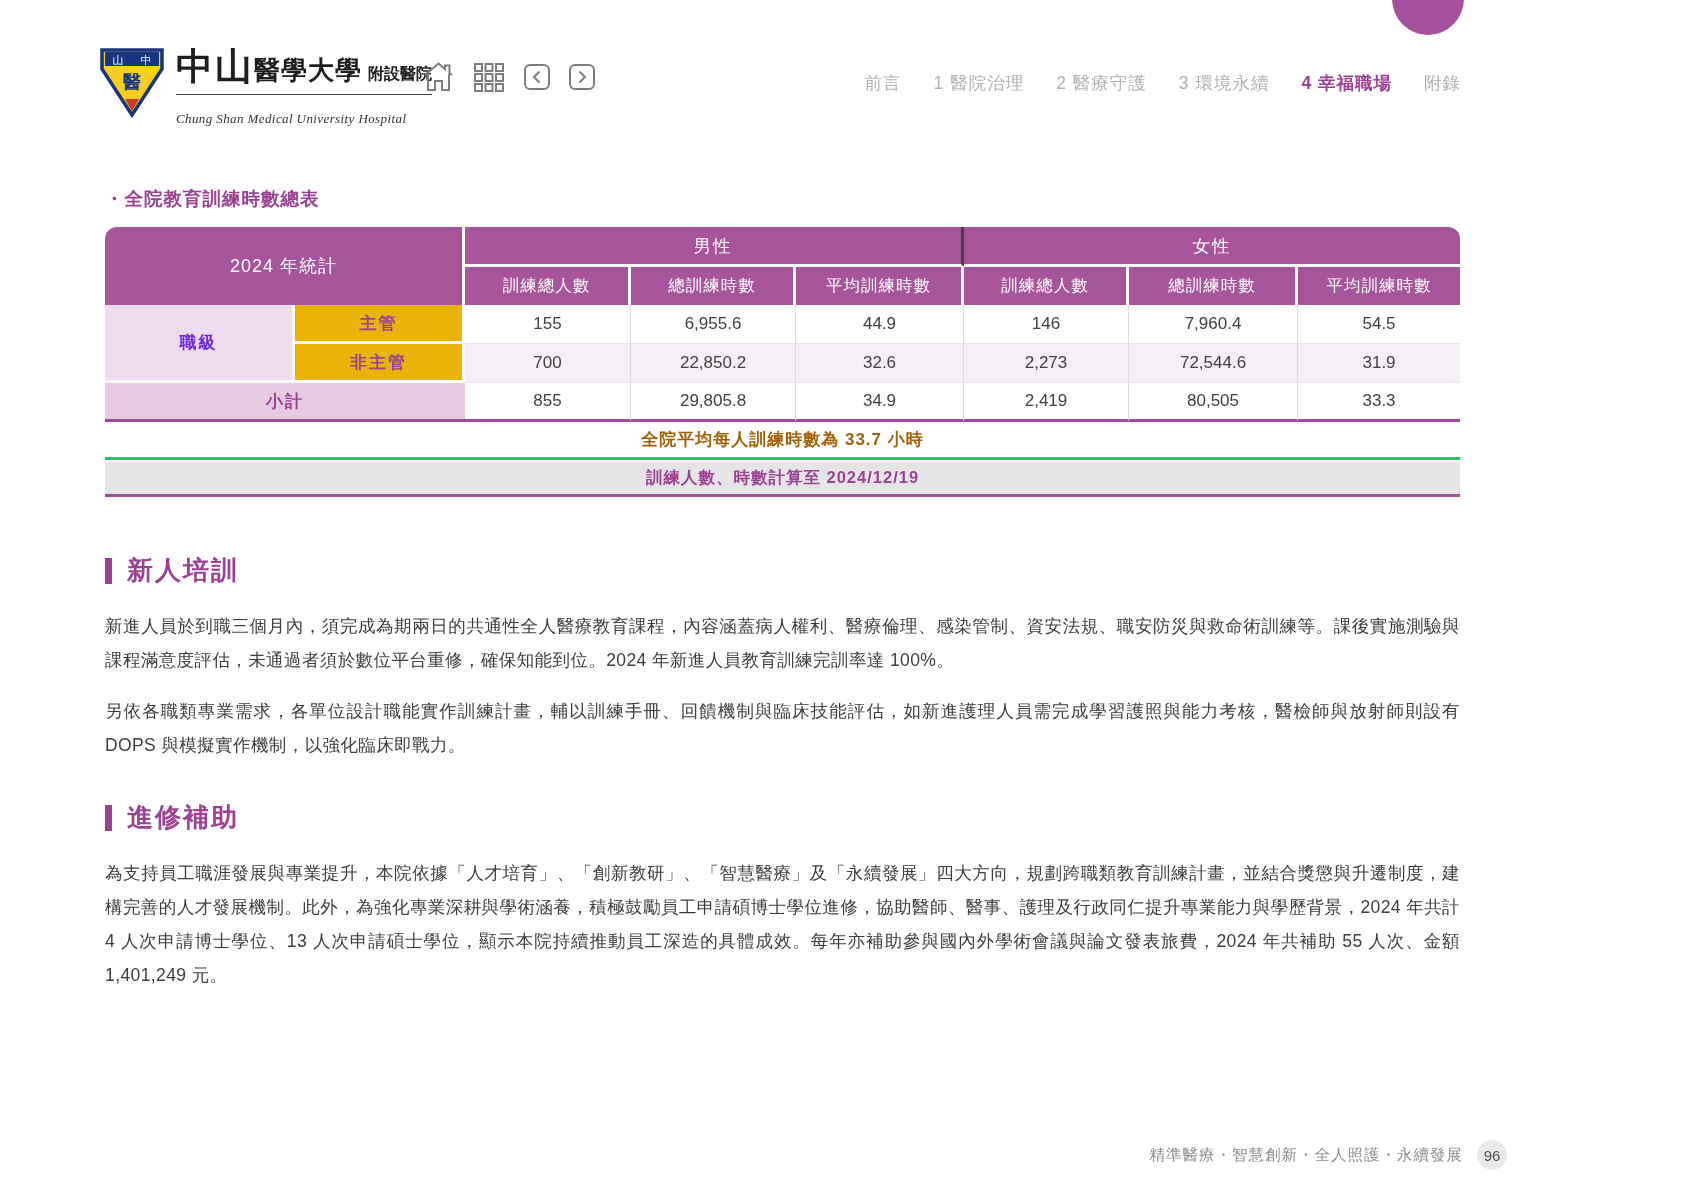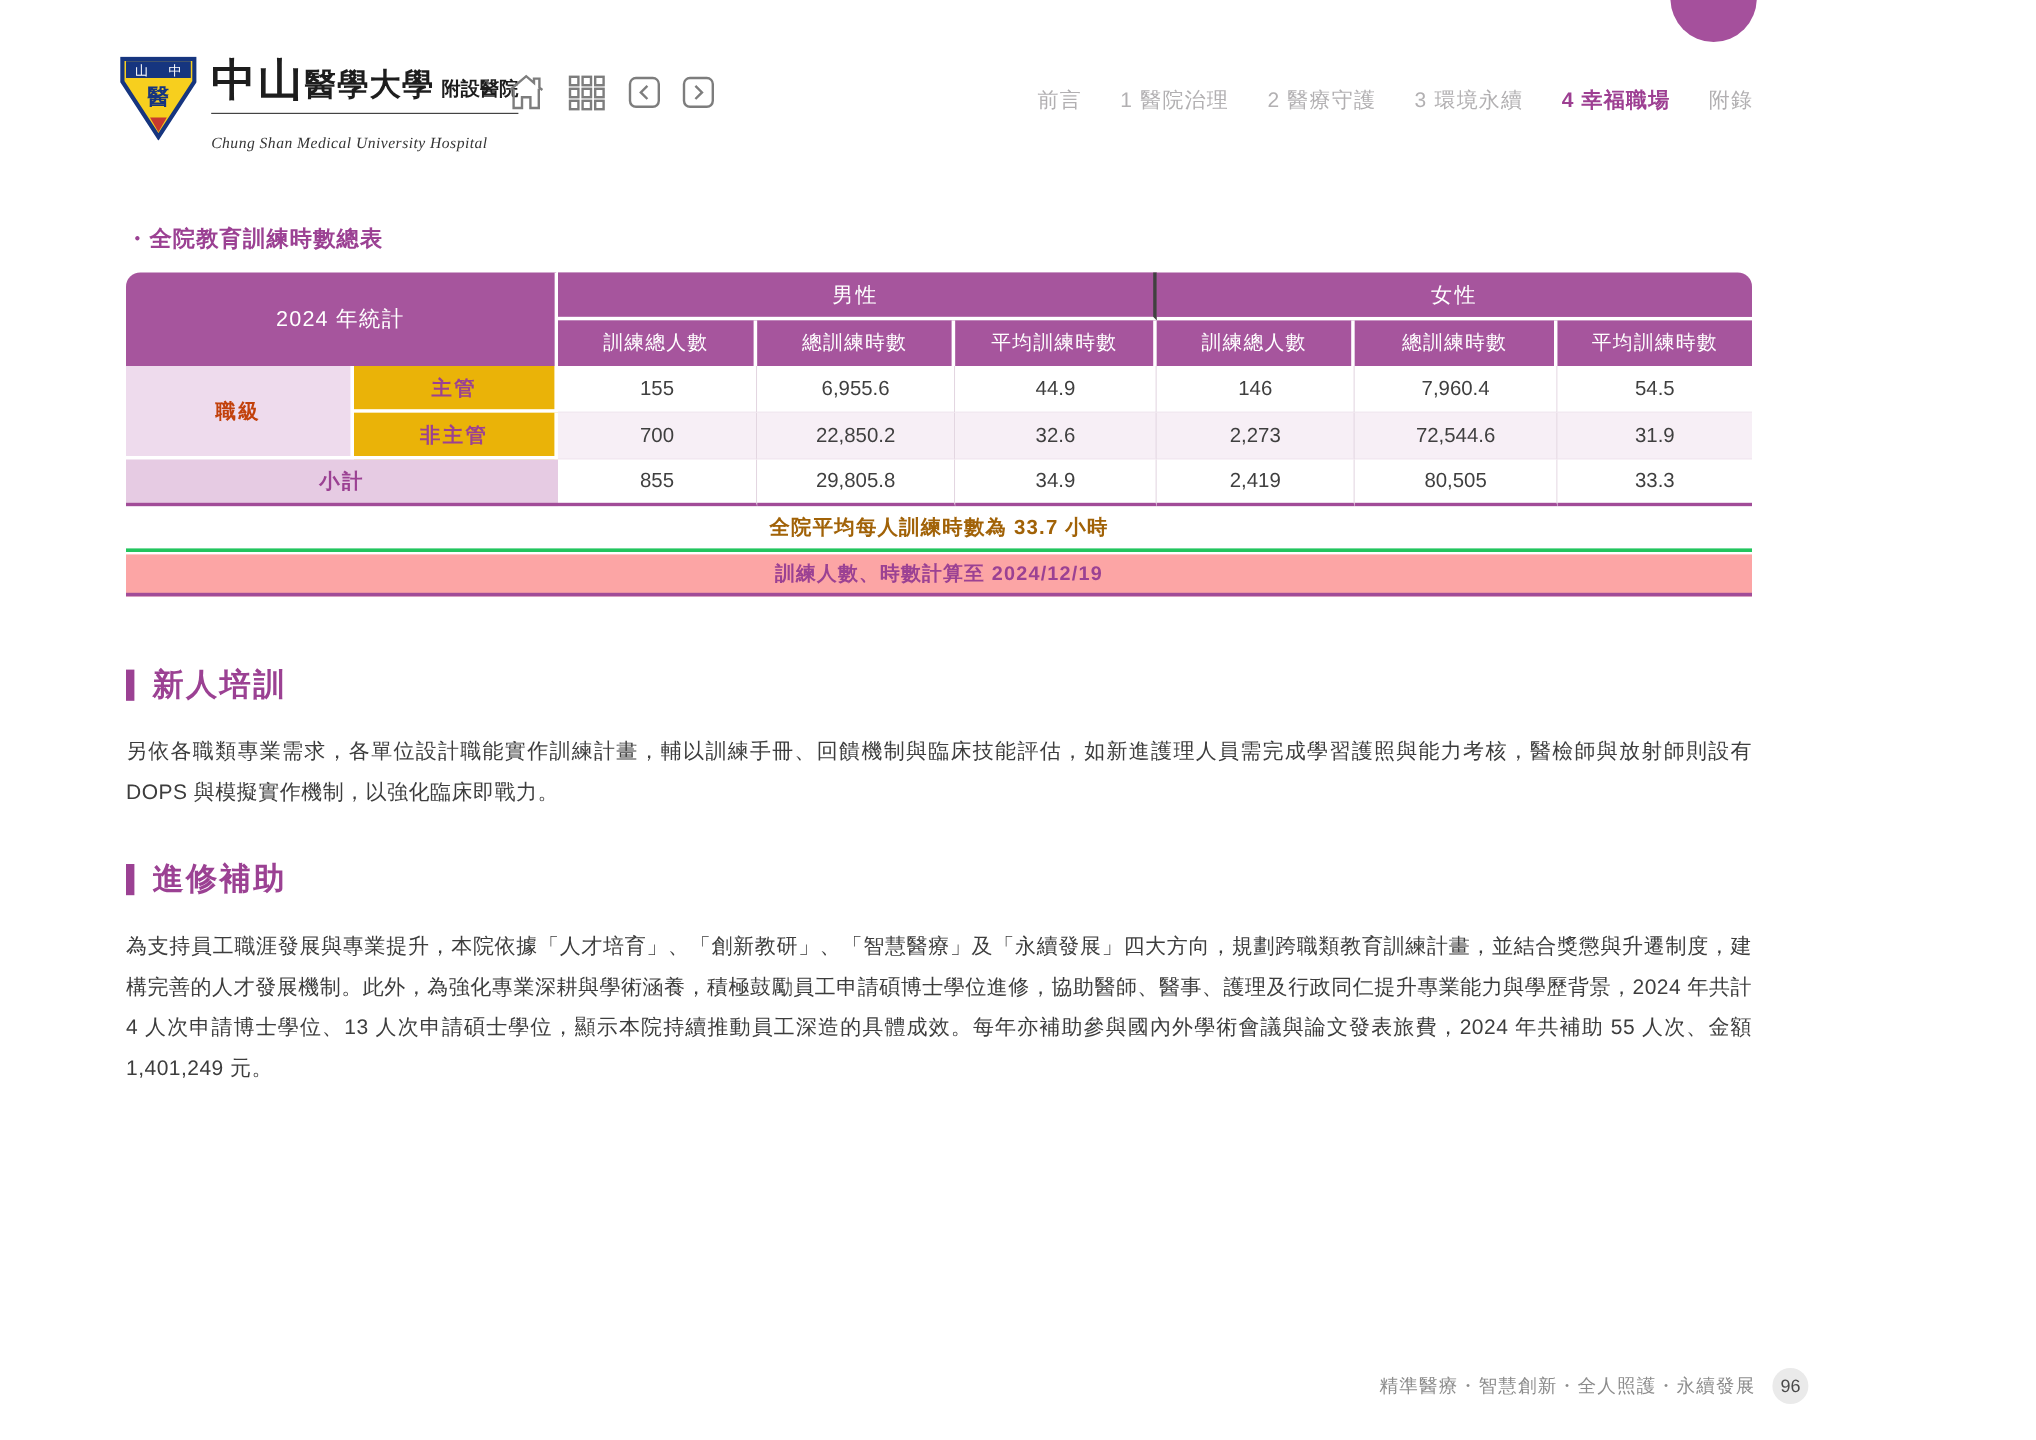--- a/index.html
+++ b/index.html
@@ -114,21 +114,21 @@
   th.group-female { border-top-right-radius: 12px; }
   th.sub {
     background: #a6559d; color: #fff; font-size: 16.5px; font-weight: 500;
     height: 38px;
     border-right: 3px solid #fff;
     letter-spacing: 1px;
   }
   th.sub.last { border-right: none; }
 
   td.rowgroup {
-    background: #eedbed; color: #c2410c; font-size: 17px; font-weight: 600;
+    background: #eedbed; color: #6d28d9; font-size: 17px; font-weight: 600;
     border-right: 3px solid #fff; border-bottom: 3px solid #fff;
     letter-spacing: 2px;
   }
   td.rank {
     background: #eab308; color: #9b4193; font-size: 17px; font-weight: 600;
     border-right: 3px solid #fff; border-bottom: 3px solid #fff;
     letter-spacing: 2px;
   }
   td.val {
     font-size: 17px; color: #3f3f3f; height: 39px;
@@ -143,21 +143,21 @@
     height: 39px; letter-spacing: 2px;
     border-bottom: 3px solid #a14c98;
   }
   tr.row-subtotal td.val { border-bottom: 3px solid #a14c98; }
   tr.row-average td {
     height: 38px; background: #fff; color: #a16207;
     font-size: 17px; font-weight: 600; letter-spacing: 1px;
     border-bottom: 3px solid #22c55e;
   }
   tr.row-note td {
-    height: 37px; background: #fca5a5; color: #9b4193;
+    height: 37px; background: #e5e5e5; color: #9b4193;
     font-size: 16.5px; font-weight: 600; letter-spacing: 1px;
     border-top: 2px solid #ffffff;
     border-bottom: 3px solid #a14c98;
   }
 
   
   .section-heading {
     display: flex; align-items: center; gap: 15px;
     color: #9b4193; font-size: 26px; font-weight: 700;
     letter-spacing: 2px;
@@ -329,20 +329,21 @@
         <tr class="row-note">
           <td colspan="8">訓練人數、時數計算至 2024/12/19</td>
         </tr>
       </tbody>
     </table>
 
     <div class="section-heading sec-1">
       <span class="bar"></span>
       <span>新人培訓</span>
     </div>
+    <p class="para">新進人員於到職三個月內，須完成為期兩日的共通性全人醫療教育課程，內容涵蓋病人權利、醫療倫理、感染管制、資安法規、職安防災與救命術訓練等。課後實施測驗與課程滿意度評估，未通過者須於數位平台重修，確保知能到位。2024 年新進人員教育訓練完訓率達 100%。</p>
     <p class="para">另依各職類專業需求，各單位設計職能實作訓練計畫，輔以訓練手冊、回饋機制與臨床技能評估，如新進護理人員需完成學習護照與能力考核，醫檢師與放射師則設有 DOPS 與模擬實作機制，以強化臨床即戰力。</p>
 
     <div class="section-heading sec-2">
       <span class="bar"></span>
       <span>進修補助</span>
     </div>
     <p class="para">為支持員工職涯發展與專業提升，本院依據「人才培育」、「創新教研」、「智慧醫療」及「永續發展」四大方向，規劃跨職類教育訓練計畫，並結合獎懲與升遷制度，建構完善的人才發展機制。此外，為強化專業深耕與學術涵養，積極鼓勵員工申請碩博士學位進修，協助醫師、醫事、護理及行政同仁提升專業能力與學歷背景，2024 年共計 4 人次申請博士學位、13 人次申請碩士學位，顯示本院持續推動員工深造的具體成效。每年亦補助參與國內外學術會議與論文發表旅費，2024 年共補助 55 人次、金額 1,401,249 元。</p>
 
   </div>
 

